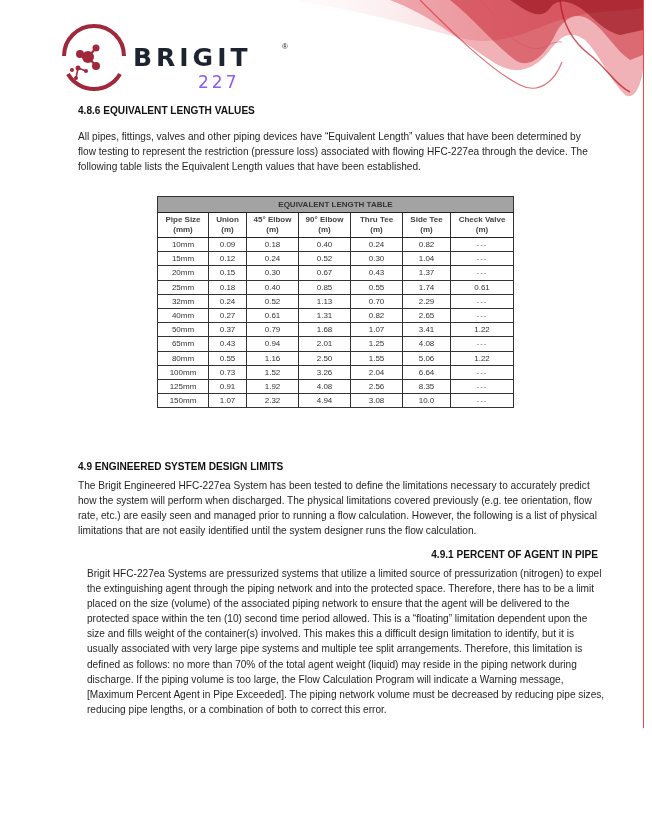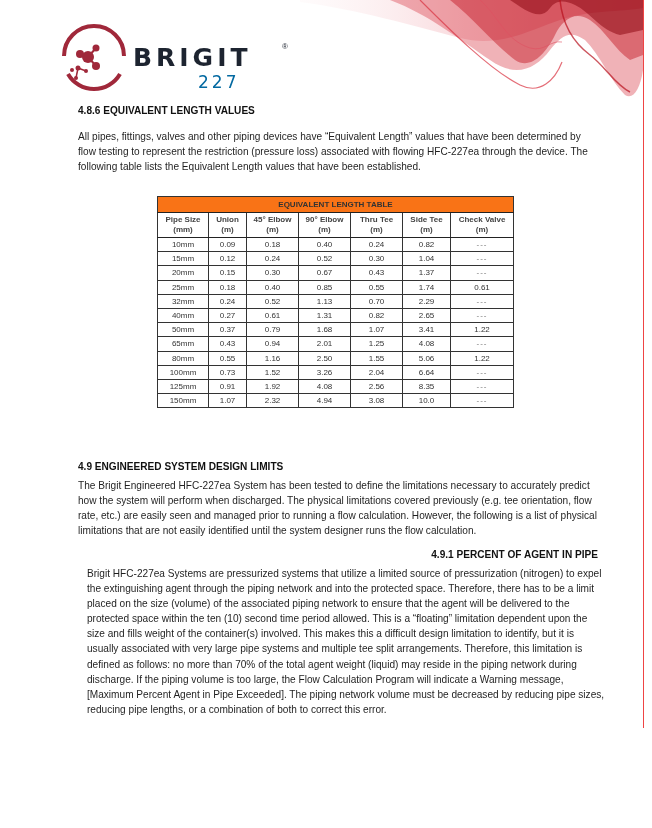--- a/index.html
+++ b/index.html
@@ -25,21 +25,21 @@
   .logo-top { position: absolute; left: 50px; top: 20px; width: 240px; height: 75px; }
   .logo-top .mark { position: absolute; left: 8px; top: 4px; }
   .logo-top .word {
     position: absolute; left: 83px; top: 23px;
     font-family: "DejaVu Sans", sans-serif; font-weight: bold;
     font-size: 25px; letter-spacing: 4px; color: #1d2430;
   }
   .logo-top .reg { position: absolute; left: 232px; top: 22px; font-size: 8px; color: #1d2430; }
   .logo-top .sub {
     position: absolute; left: 148px; top: 52px;
-    font-family: "DejaVu Sans", sans-serif; font-size: 17px; letter-spacing: 3px; color: #0369a1;
+    font-family: "DejaVu Sans", sans-serif; font-size: 17px; letter-spacing: 3px; color: #8b5cf6;
   }
 
   .text {
     position: absolute; left: 78px; width: 520px;
     font-family: "Liberation Sans", sans-serif; font-size: 10.1px; line-height: 15.1px; color: #1f1f1f;
   }
   .heading { font-weight: bold; font-size: 10.1px; color: #111; }
 
   #sec486-title { top: 103px; }
   #sec486-body { top: 129px; }
@@ -51,21 +51,21 @@
   
   .eq-table {
     position: absolute; left: 157px; top: 196px;
     border-collapse: collapse;
     font-family: "Liberation Sans", sans-serif;
     font-size: 8px; color: #222;
     border: 1.5px solid #222;
   }
   .eq-table td, .eq-table th { border: 1px solid #333; text-align: center; padding: 0; }
   .eq-table .title-row th {
-    background: #f97316; height: 15px; font-weight: bold; font-size: 8px; color: #333;
+    background: #a3a3a3; height: 15px; font-weight: bold; font-size: 8px; color: #333;
     border-bottom: 1.5px solid #222;
   }
   .eq-table .head-row th {
     font-weight: bold; color: #444; height: 24px; line-height: 10px; font-size: 8px;
     border-bottom: 1.5px solid #222;
   }
   .eq-table td { height: 13.2px; line-height: 13px; color: #333; }
   .eq-table .dash { color: #777; letter-spacing: 1px; }
 
   

